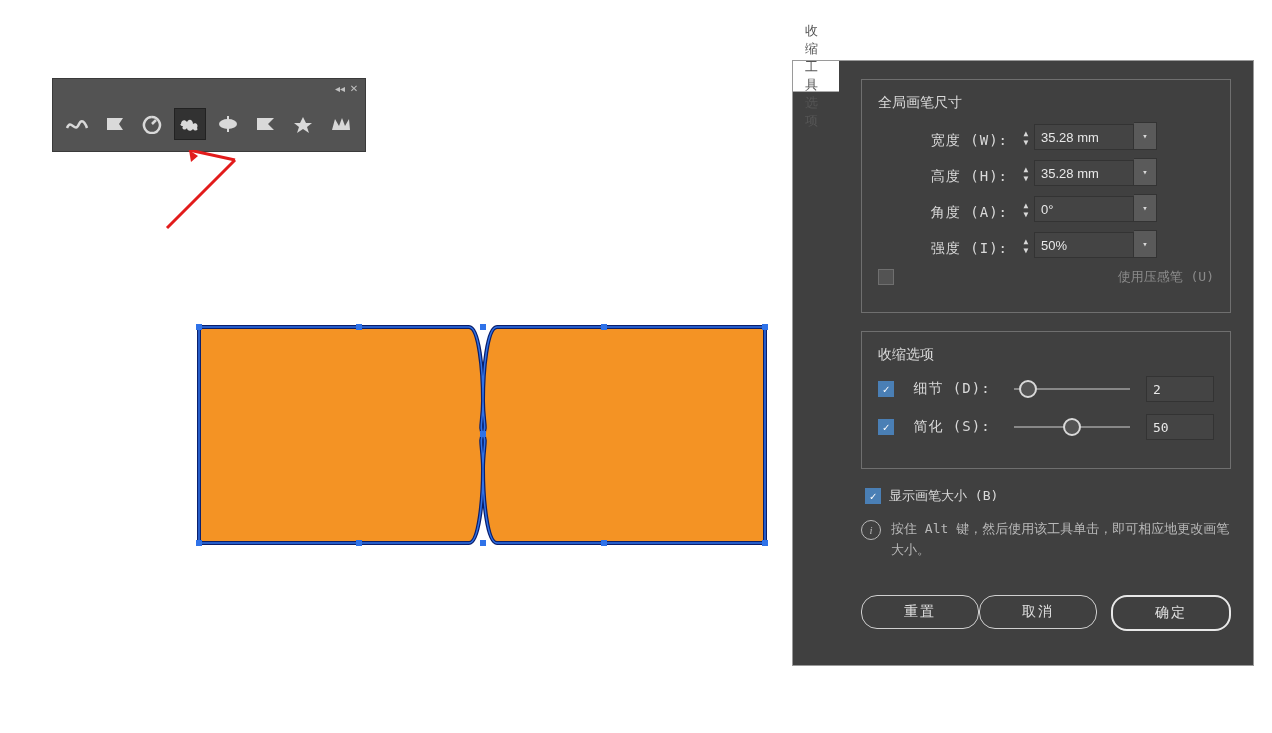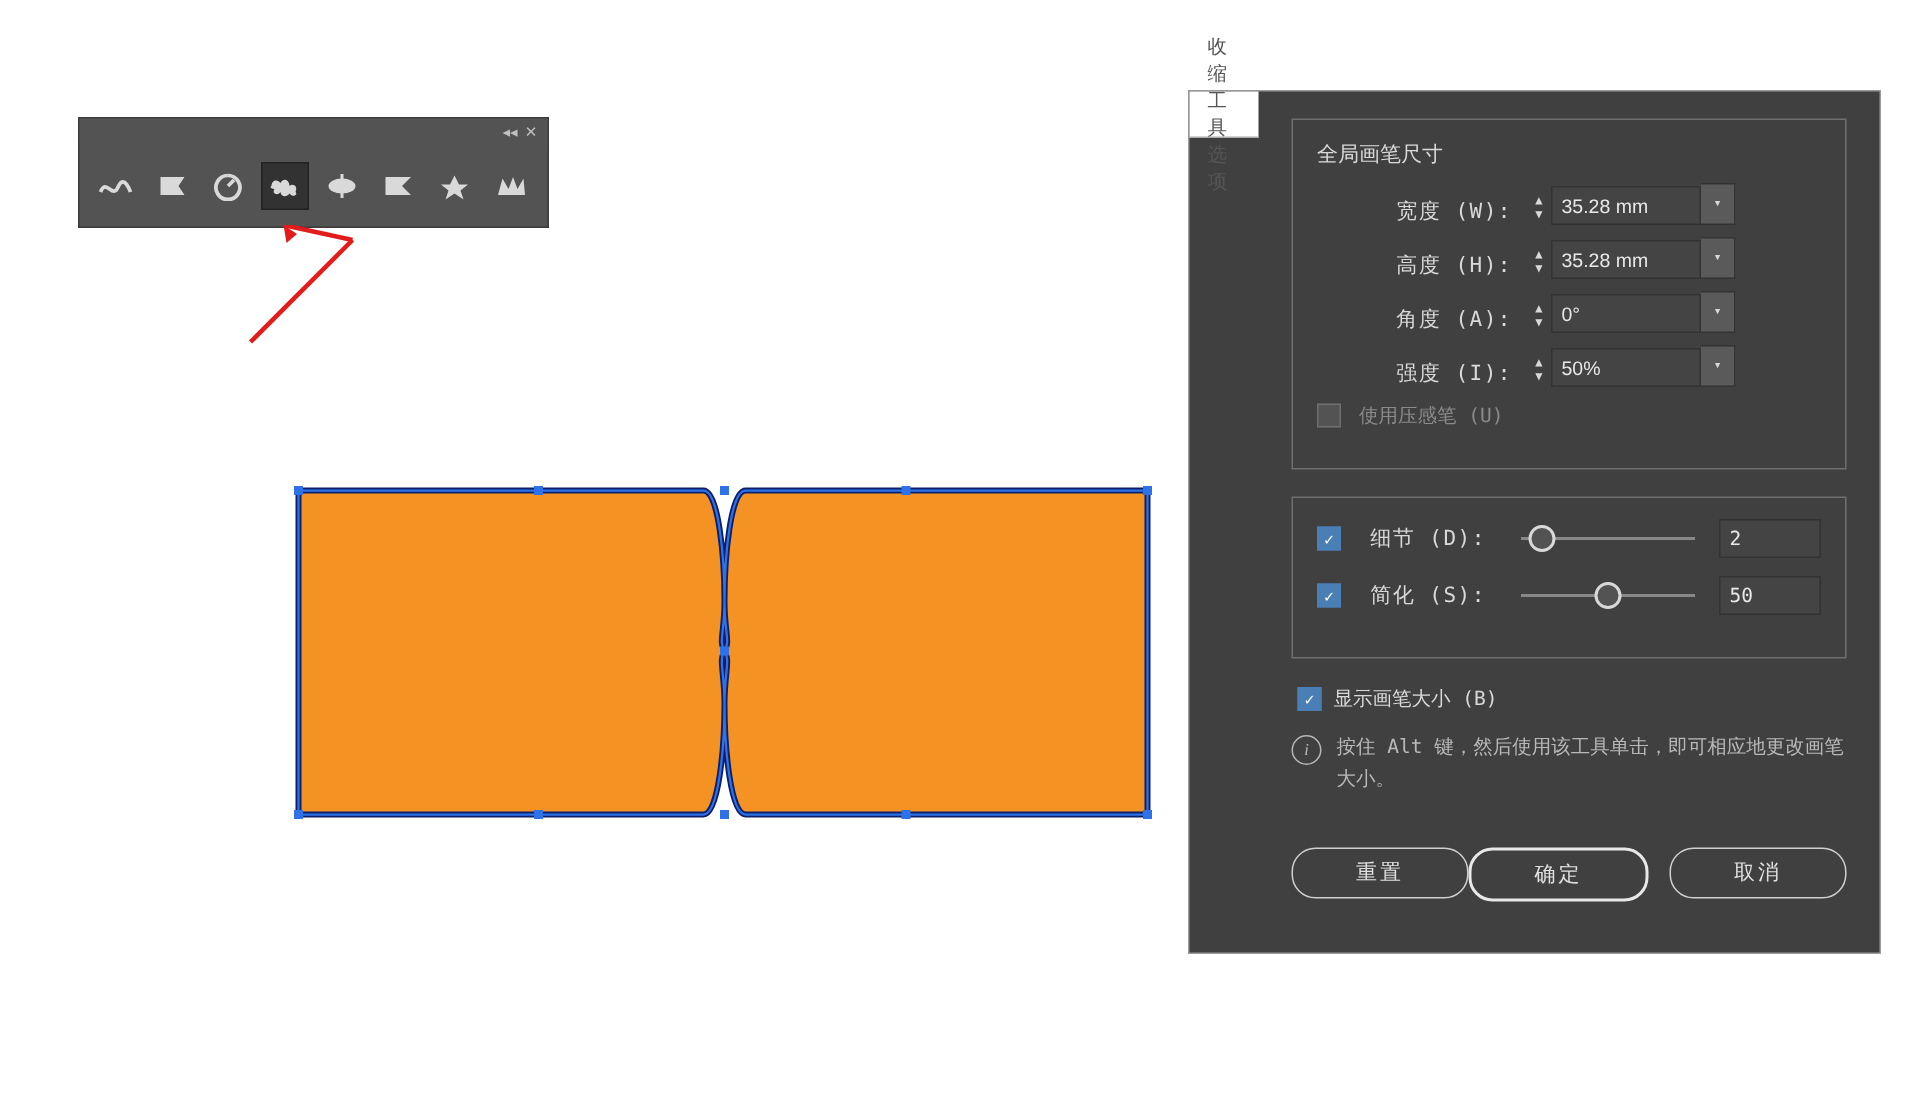--- a/index.html
+++ b/index.html
@@ -193,21 +193,21 @@
   }
   .chk.checked{
     background:#4a7fb5;
     border-color:#4a7fb5;
   }
   .chk.disabled{
     border-color:#6f6f6f;
   }
   .checkbox-row.disabled{
     color:#8a8a8a;
-    justify-content:flex-start;
+    justify-content:space-between;
     gap:12px;
   }
   .slider-row {
     display:flex;
     align-items:center;
     gap:12px;
     margin-bottom:12px;
     font-family: "Consolas","SimSun",monospace;
   }
   .slider-label{
@@ -418,20 +418,21 @@
         <div class="dropdown-arrow">▾</div>
       </div>
 
       <div class="checkbox-row disabled">
         <span class="chk disabled"></span>
         <span>使用压感笔 (U)</span>
       </div>
     </div>
 
     <div class="group-box">
+      <div class="group-title">收缩选项</div>
 
       <div class="slider-row">
         <span class="chk checked">✓</span>
         <span class="slider-label">细节 (D):</span>
         <div class="slider-track">
           <div class="slider-thumb" style="left:12%"></div>
         </div>
         <input class="slider-input" value="2" style="">
       </div>
 
@@ -451,19 +452,19 @@
     </div>
 
     <div class="hint-row">
       <span class="hint-icon">i</span>
       <span class="hint-text">按住 Alt 键，然后使用该工具单击，即可相应地更改画笔大小。</span>
     </div>
 
     <div class="button-row" style="margin-top:26px;justify-content:center;">
       <div class="dlg-btn">重置</div>
       <div style="display:flex;gap:14px;">
+        <div class="dlg-btn">取消</div>
         <div class="dlg-btn primary">确定</div>
-        <div class="dlg-btn">取消</div>
       </div>
     </div>
 
   </div>
 </div>
 
 </body></html>

